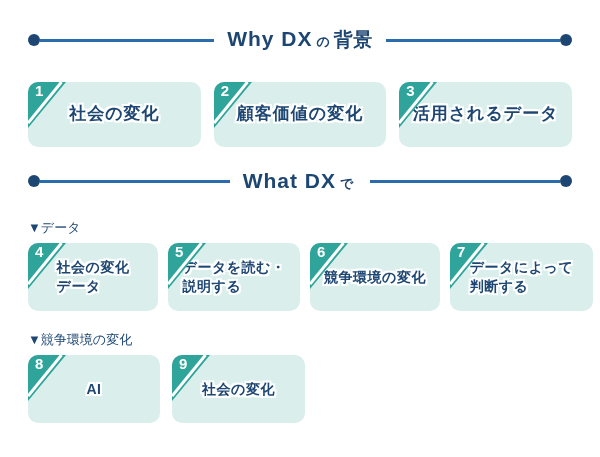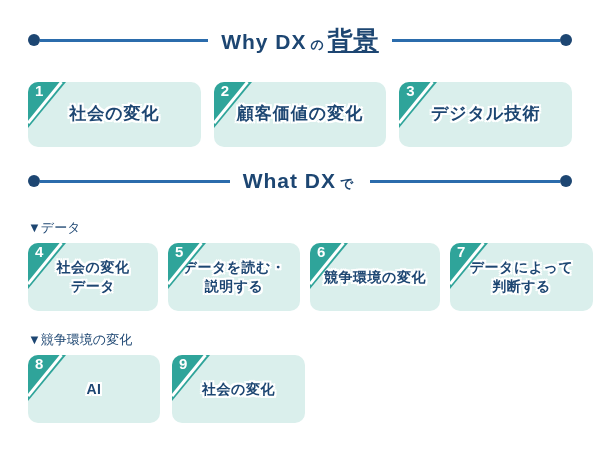--- a/index.html
+++ b/index.html
@@ -13,41 +13,41 @@
   body{background:#fff;font-family:"Liberation Sans","DejaVu Sans",sans-serif;}
   .canvas{position:relative;width:600px;height:457px;background:#fff;overflow:hidden;}
 
   
   .sec-header{position:absolute;left:28px;right:28px;height:26px;display:flex;align-items:center;}
   .dot{width:12px;height:12px;border-radius:50%;background:var(--navy);flex:0 0 auto;}
   .rule{flex:1 1 auto;height:3px;background:var(--line-blue);}
   .sec-title{margin:0 13px;white-space:nowrap;color:var(--navy);font-weight:bold;display:flex;align-items:baseline;text-align:center;}
   .t-latin{font-size:21px;letter-spacing:1px;}
   .t-particle{font-size:13px;margin:0 4px;}
-  .t-jp{font-size:25px;letter-spacing:0.5px;text-decoration:underline;}
+  .t-jp{font-size:19px;letter-spacing:0.5px;}
 
   #header1{top:27px;}
   #header2{top:168px;}
 
   
   .group-label{position:absolute;left:28px;color:var(--navy);font-weight:normal;font-size:13px;}
   #label-data{top:219px;}
   #label-digital{top:331px;}
 
   
   .row{position:absolute;left:28px;display:flex;}
   #row1{top:82px;right:28px;height:65px;gap:13px;}
   #row1 .card{flex:1 1 0;}
   #row2{top:243px;height:68px;gap:10px;}
   #row3{top:355px;height:68px;gap:12px;}
 
   
   .card{position:relative;background:var(--card-bg);border-radius:10px;overflow:hidden;
         display:flex;align-items:center;justify-content:center;}
-  .card-label{color:var(--navy);font-weight:bold;text-align:center;white-space:pre-line;line-height:1.35;
+  .card-label{color:var(--navy);font-weight:bold;text-align:left;white-space:pre-line;line-height:1.35;
     text-shadow:-2px -2px 0 #fff,2px -2px 0 #fff,-2px 2px 0 #fff,2px 2px 0 #fff,
                 -2px 0 0 #fff,2px 0 0 #fff,0 -2px 0 #fff,0 2px 0 #fff;}
   #row1 .card-label{font-size:17px;letter-spacing:1px;}
   #row2 .card-label,#row3 .card-label{font-size:14px;letter-spacing:0.5px;}
   .corner{position:absolute;top:0;left:0;pointer-events:none;}
   .corner svg{display:block;}
   .card-num{position:absolute;top:1px;left:7px;color:#fff;font-weight:bold;font-size:15px;line-height:1.1;}
 
   
   .w130{width:130px;} .w132{width:132px;} .w133{width:133px;} .w143{width:143px;}
@@ -91,21 +91,21 @@
       <span class="card-label">顧客価値の変化</span>
     </div>
     <div class="card">
       <span class="corner">
         <svg width="44" height="50" viewBox="0 0 44 50">
             <polygon points="0,0 38,0 0,46" style="fill:var(--teal)"></polygon>
             <line x1="33.5" y1="0" x2="0" y2="41" stroke="#fff" stroke-width="3"></line>
           </svg>
       </span>
       <span class="card-num">3</span>
-      <span class="card-label">デジタル技術</span>
+      <span class="card-label">活用されるデータ</span>
     </div>
   </div>
 
   <div class="sec-header" id="header2">
     <span class="dot"></span>
     <span class="rule"></span>
     <span class="sec-title">
       <span class="t-latin">What DX</span>
       <span class="t-particle">で</span>
     </span>

